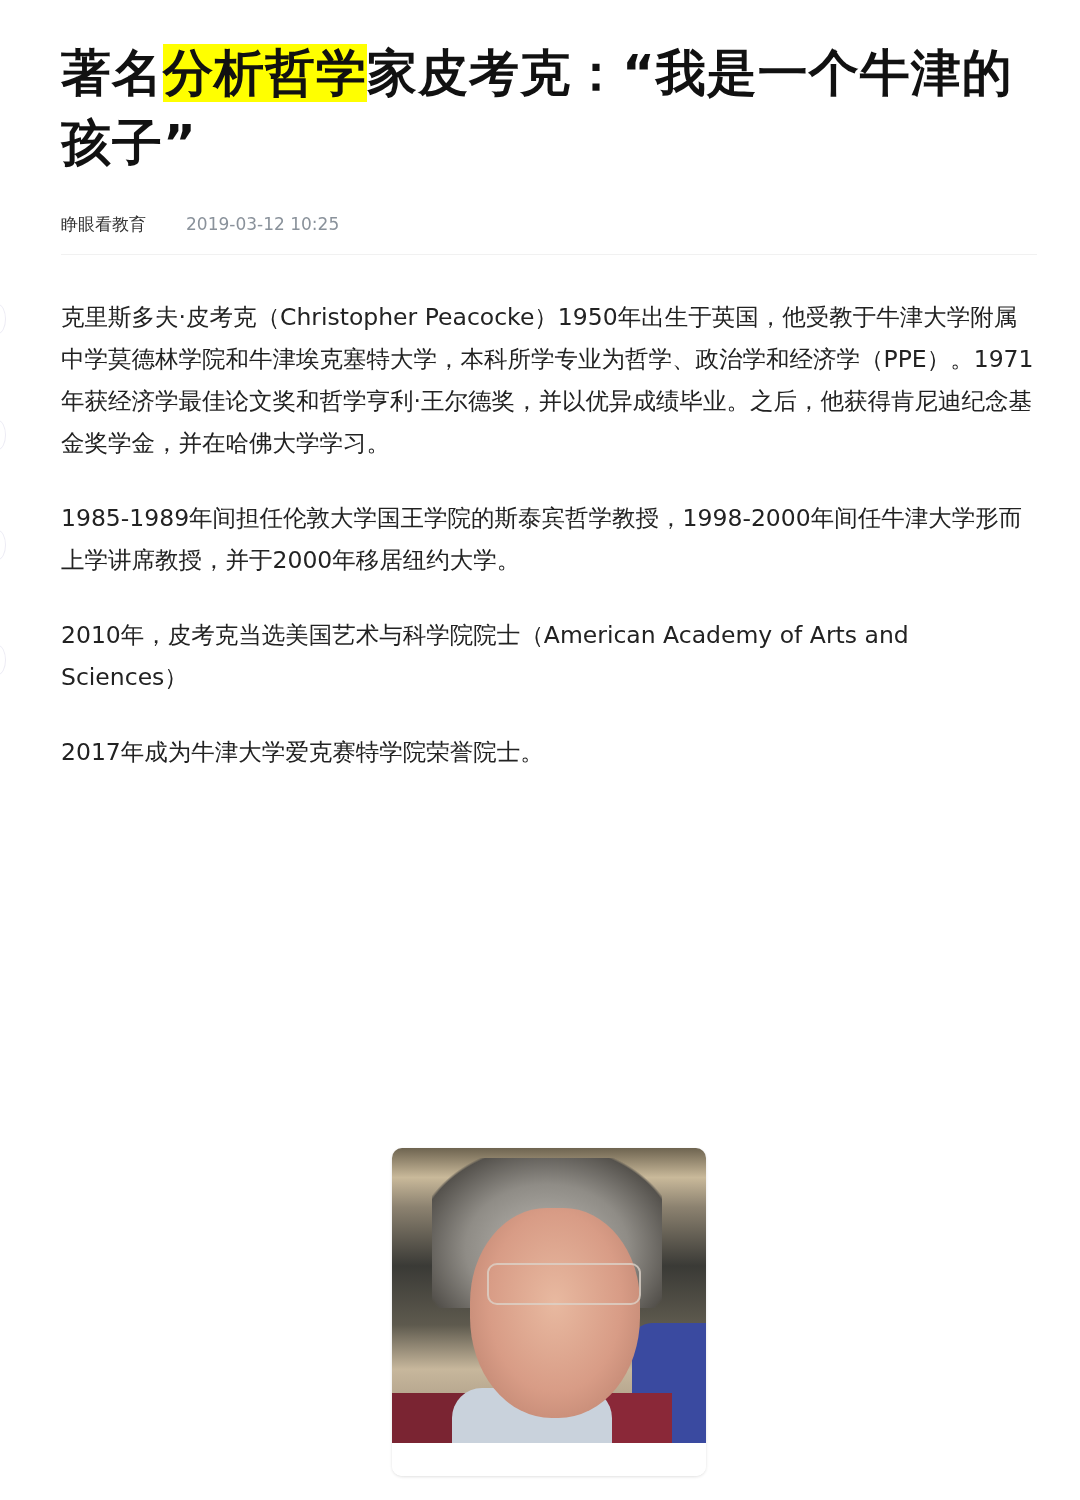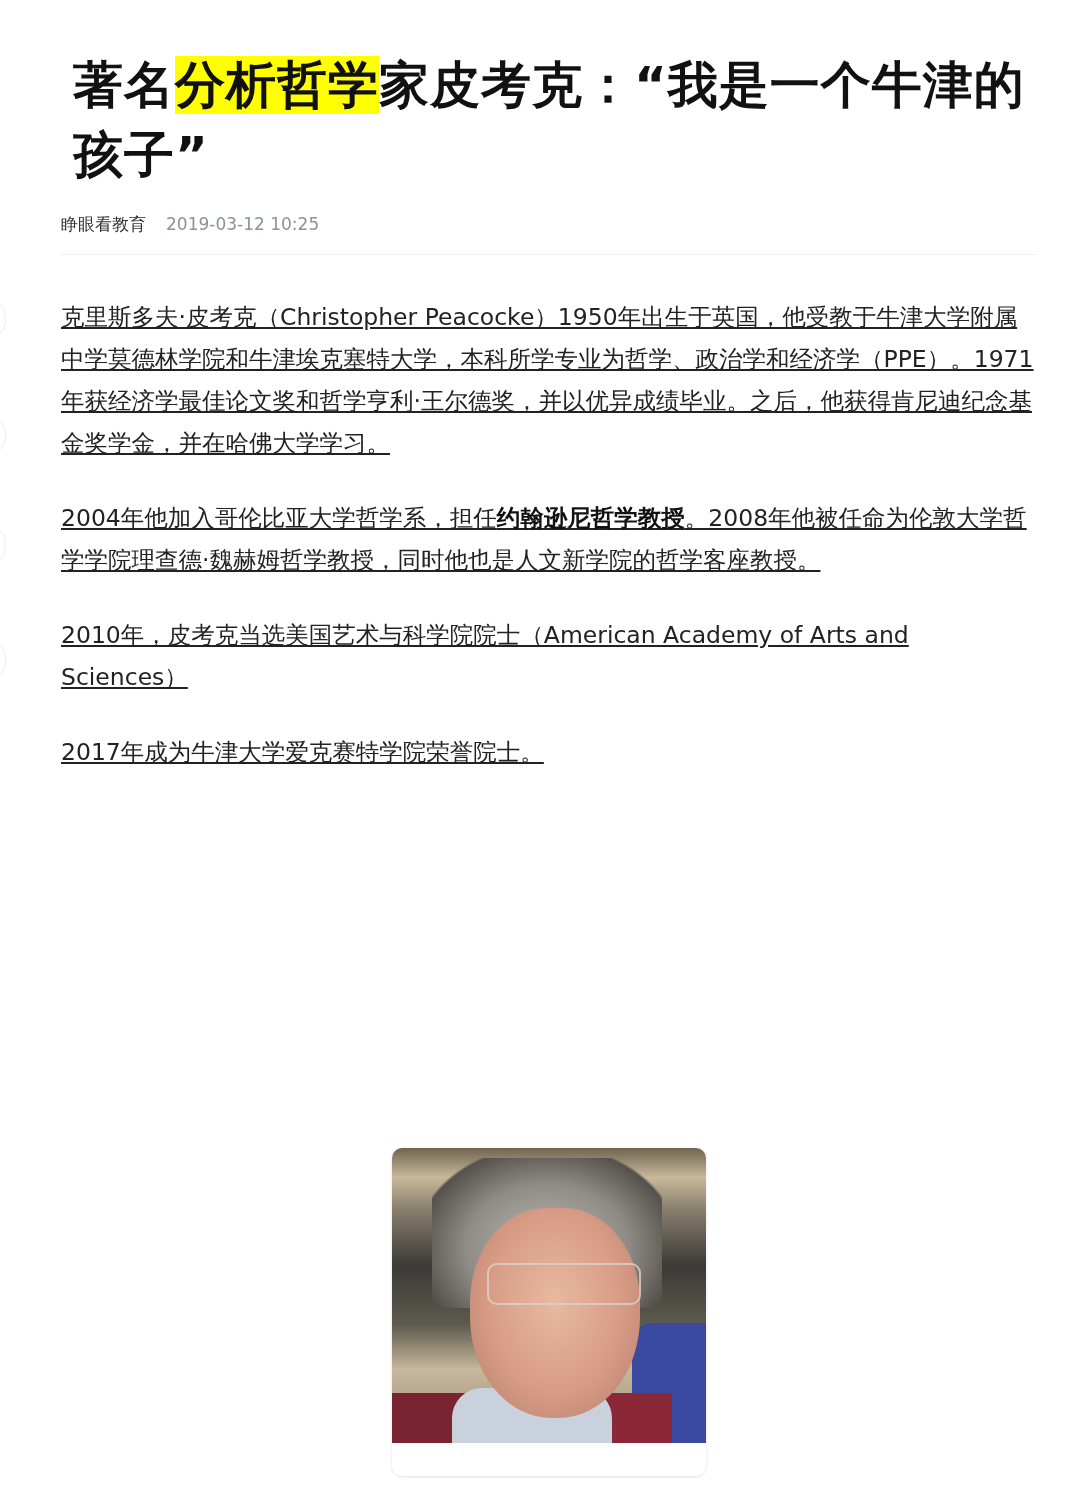--- a/index.html
+++ b/index.html
@@ -8,35 +8,35 @@
       font-family: "DejaVu Sans", "Liberation Sans", sans-serif;
       color: #222222;
     }
     .edge-marks { position: absolute; left: 0; top: 0; width: 8px; height: 1500px; }
     .edge-mark {
       position: absolute; left: -10px; width: 14px; height: 28px;
       border: 1px solid #ecebf4; border-radius: 50%;
     }
     .article { position: absolute; left: 61px; top: 0; width: 976px; }
     .title {
-      margin: 12px; position: absolute; top: 38px; left: 0; width: 976px;
+      margin: 0; position: absolute; top: 38px; left: 0; width: 976px;
       font-size: 50px; font-weight: bold; line-height: 70px; color: #111111;
       letter-spacing: 1px;
     }
     .title .hl { background: #ffff00; }
     .meta {
       position: absolute; top: 212px; left: 0; font-size: 17px; line-height: 24px;
-      display: flex; gap: 20px;
+      display: flex; gap: 40px;
     }
     .meta .source { color: #333333; }
     .meta .time { color: #8a929b; }
     .divider { position: absolute; top: 254px; left: 0; width: 976px; height: 1px; background: #f1f1f1; }
     .body { position: absolute; top: 296px; left: 0; width: 976px; }
     .body p {
-      margin: 0 0 33px 0; font-size: 23.5px; line-height: 42px; color: #222222; text-decoration: underline;
+      margin: 0 0 33px 0; font-size: 23.5px; line-height: 42px; color: #222222;
     }
     .body p b { font-weight: bold; color: #111111; }
     .photo-card {
       position: absolute; left: 392px; top: 1148px; width: 314px; height: 328px;
       border-radius: 10px; overflow: hidden; background: #ffffff;
       box-shadow: 0 1px 3px rgba(0,0,0,0.12);
     }
     .photo {
       width: 314px; height: 295px; position: relative; overflow: hidden;
       background: linear-gradient(180deg, #6e6450 0%, #c9b99a 10%, #8c8270 20%, #3a3a36 40%, #5e5a4e 60%, #c7b79c 75%, #9a8a78 100%);
@@ -85,21 +85,21 @@
 
   <div class="meta">
     <span class="source">睁眼看教育</span>
     <span class="time">2019-03-12 10:25</span>
   </div>
 
   <div class="divider"></div>
 
   <div class="body">
     <p>克里斯多夫·皮考克（Christopher Peacocke）1950年出生于英国，他受教于牛津大学附属中学莫德林学院和牛津埃克塞特大学，本科所学专业为哲学、政治学和经济学（PPE）。1971年获经济学最佳论文奖和哲学亨利·王尔德奖，并以优异成绩毕业。之后，他获得肯尼迪纪念基金奖学金，并在哈佛大学学习。</p>
-    <p><span>2004年他加入哥伦比亚大学哲学系，担任</span><b>约翰逊尼哲学教授</b><span>。2008年他被任命为伦敦大学哲学学院理查德·魏赫姆哲学教授，同时他也是人文新学院的哲学客座教授。</span></p>
+    <p>1985-1989年间担任伦敦大学国王学院的斯泰宾哲学教授，1998-2000年间任牛津大学形而上学讲席教授，并于2000年移居纽约大学。</p>
     <p>2010年，皮考克当选美国艺术与科学院院士（American Academy of Arts and Sciences）</p>
     <p>2017年成为牛津大学爱克赛特学院荣誉院士。</p>
   </div>
 </div>
 
 <div class="photo-card">
   <div class="photo" aria-label="皮考克肖像照片">
     <div class="hair"></div>
     <div class="blue"></div>
     <div class="sweater-l"></div>

